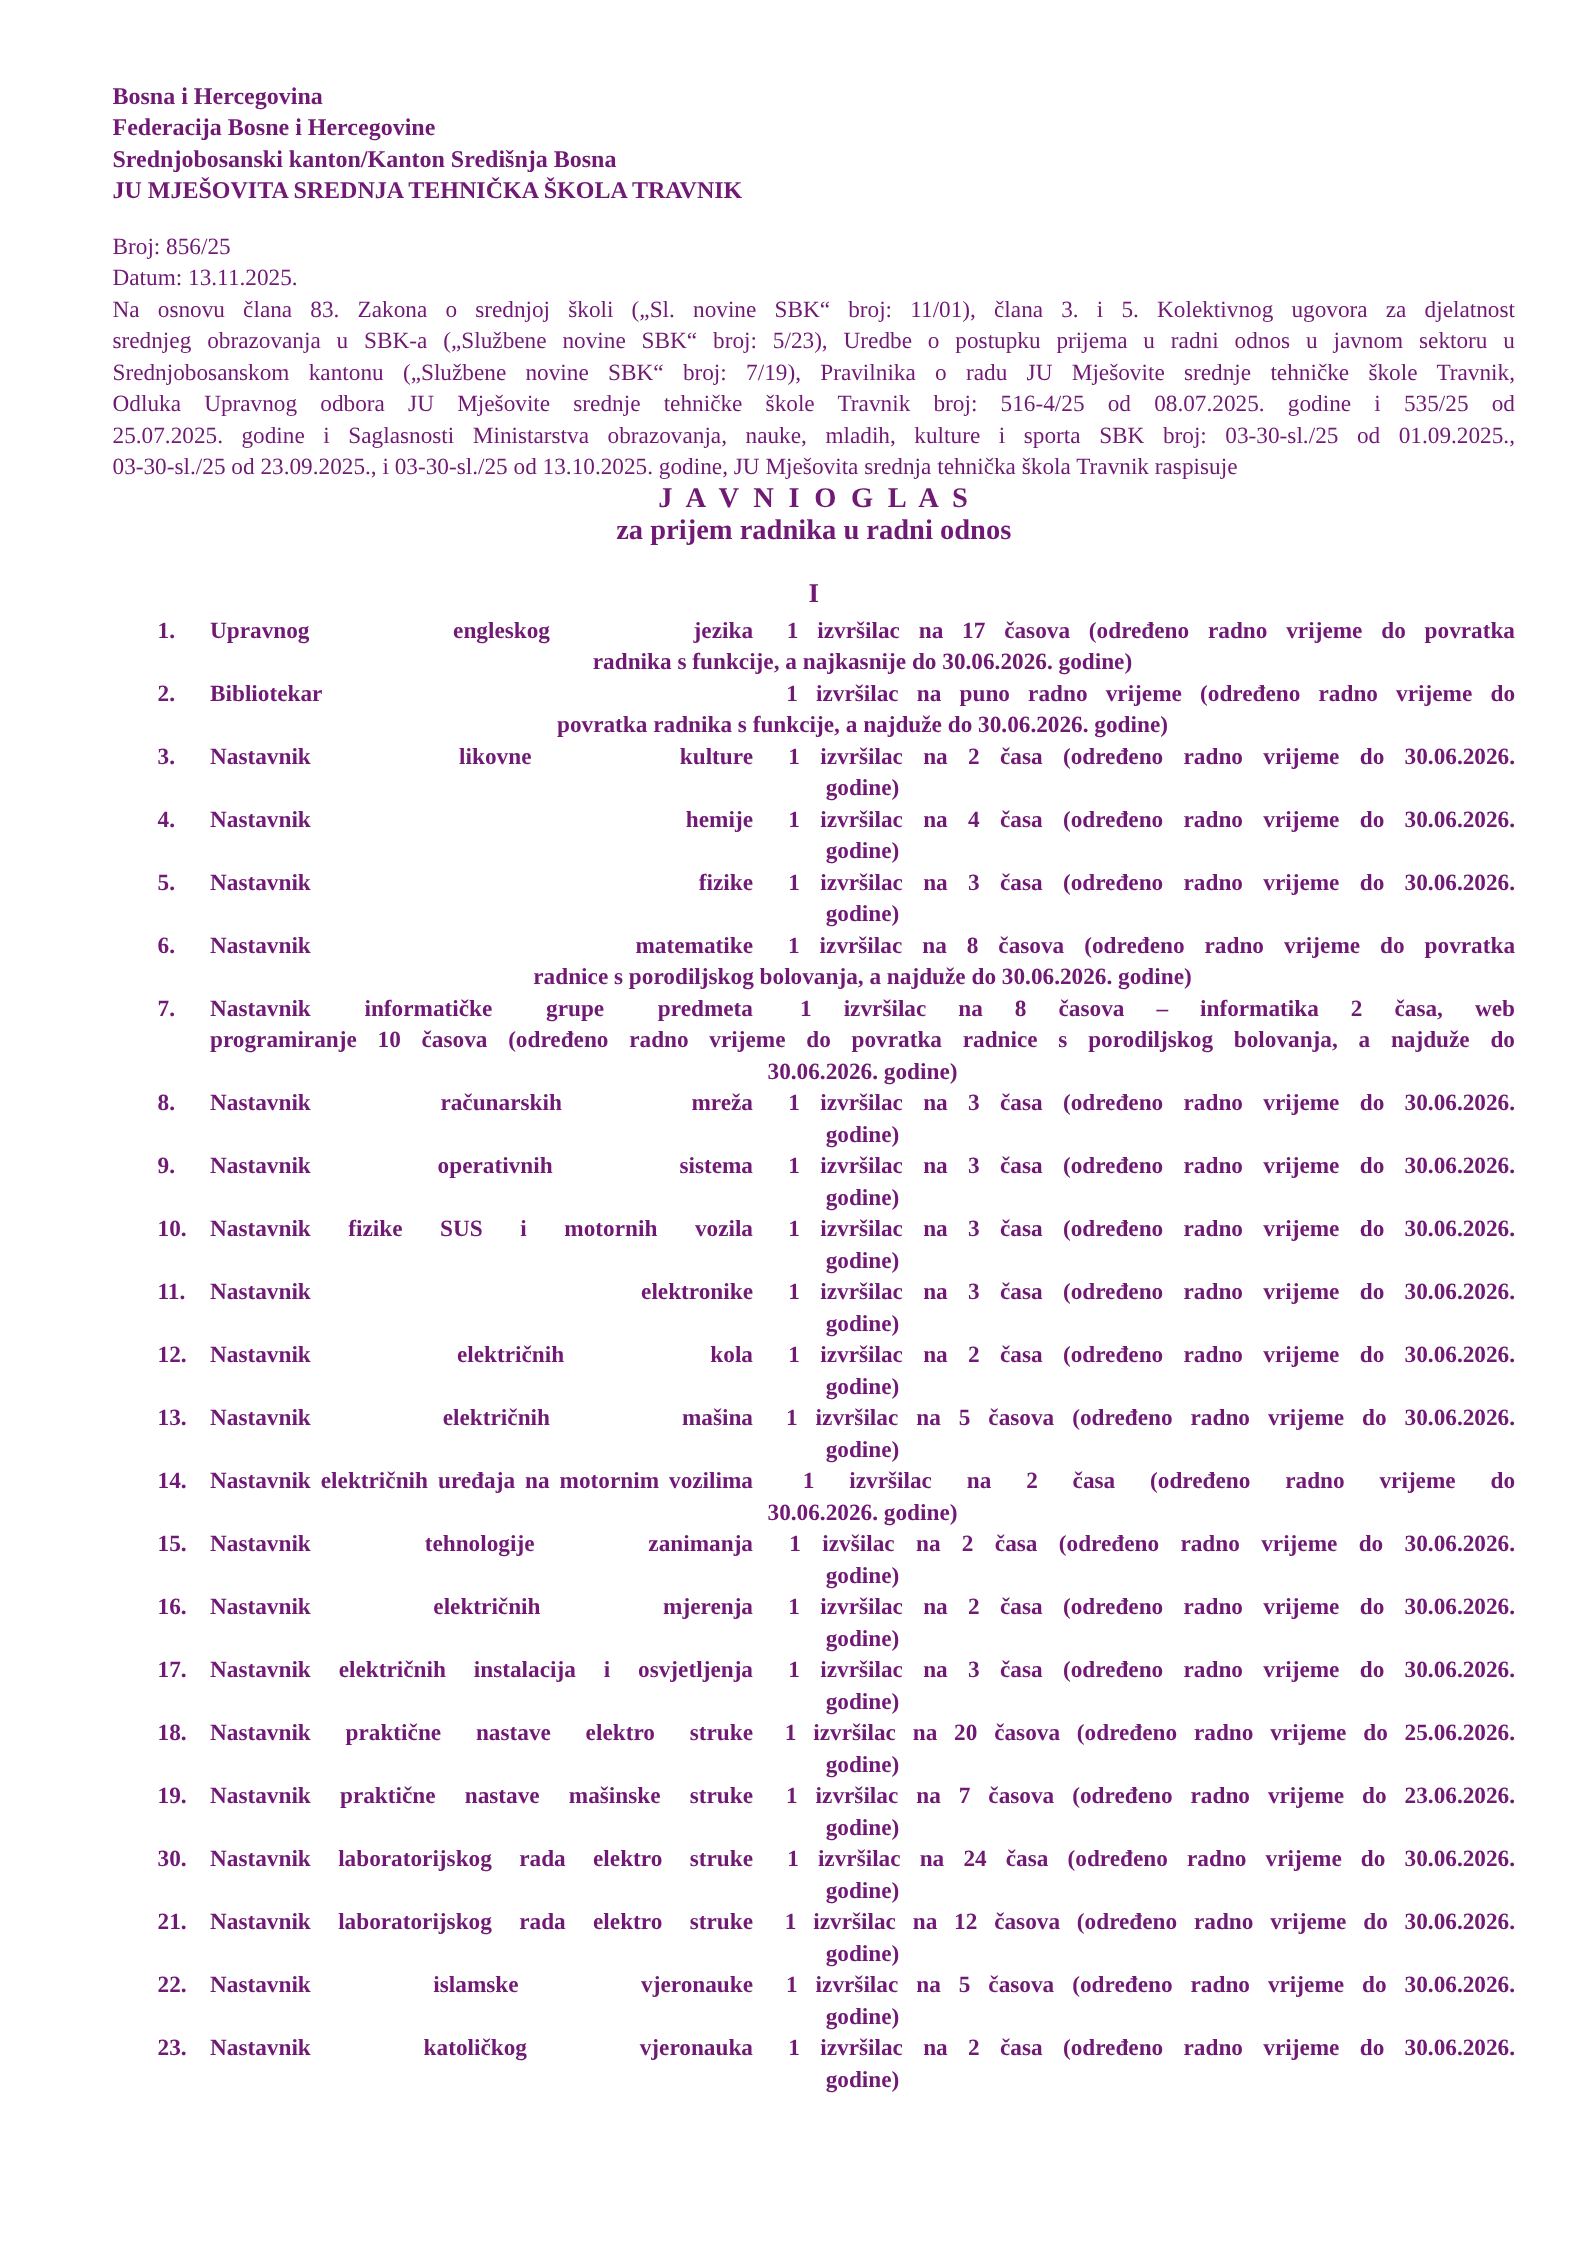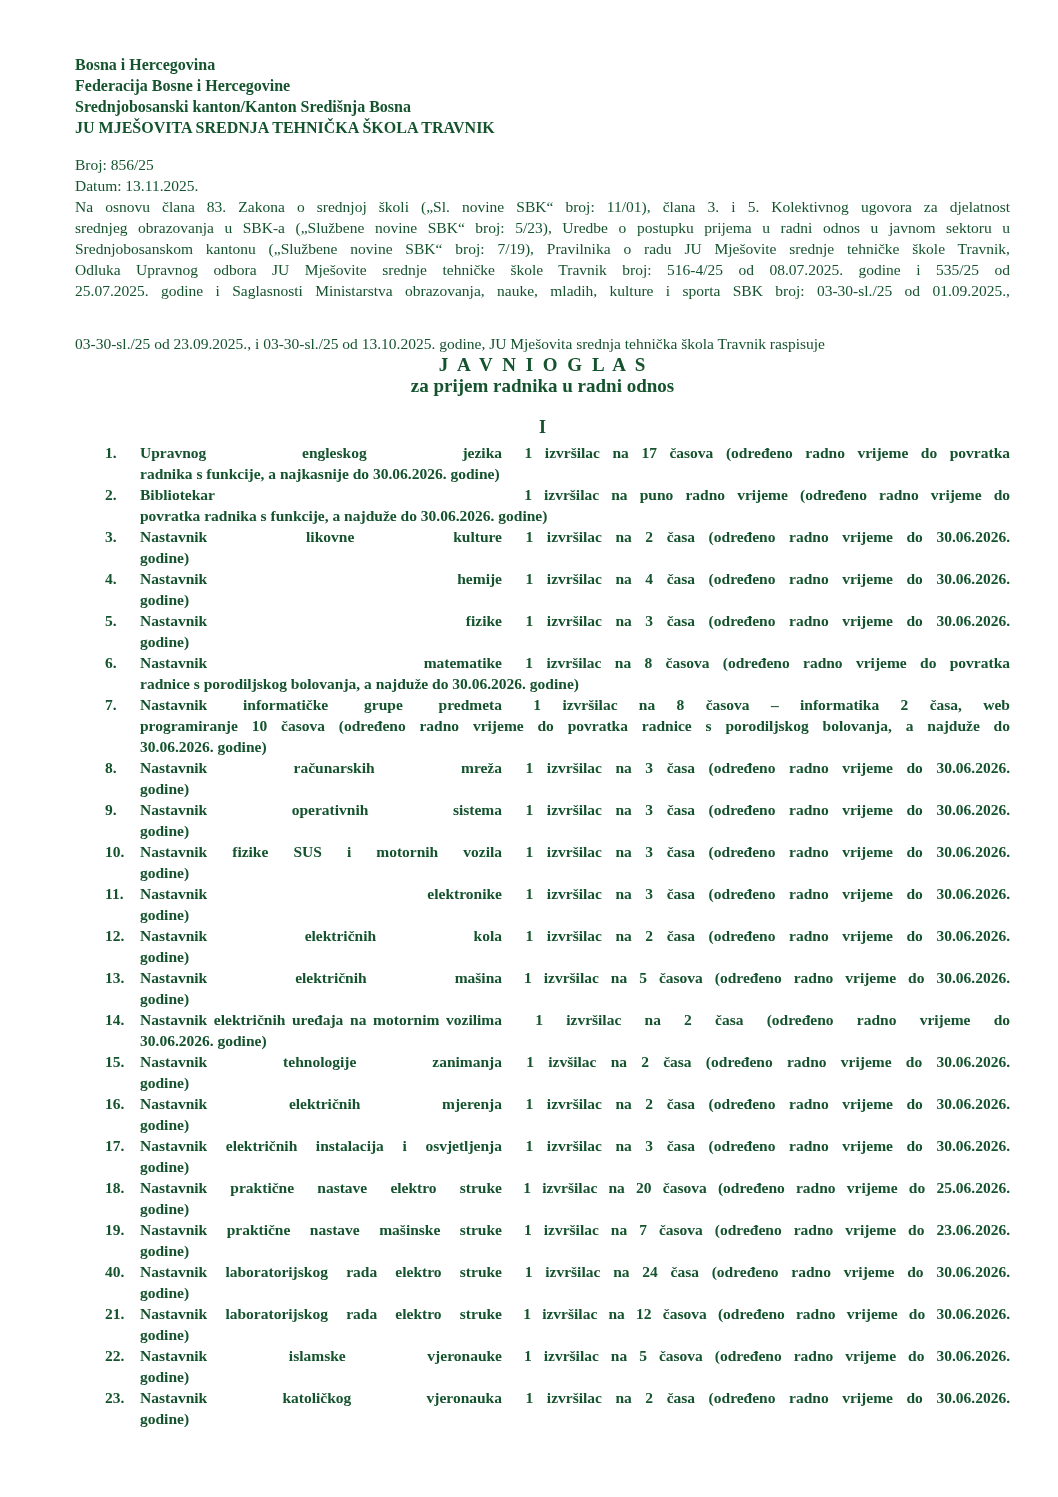--- a/index.html
+++ b/index.html
@@ -1,37 +1,37 @@
 <!DOCTYPE html>
 <html><head>
 <meta charset="utf-8">
 <style>
   html, body { margin: 0; padding: 0; background: #ffffff; }
   .page {
     position: relative;
     width: 1058px;
     height: 1497px;
     background: #ffffff;
-    color: #14532d;
+    color: #701a75;
     font-family: "Liberation Serif", "DejaVu Serif", serif;
     font-size: 15.5px;
     line-height: 21px;
     overflow: hidden;
   }
   .content {
     position: absolute;
     left: 75px;
     top: 54px;
     width: 935px;
   }
   .org { font-weight: bold; font-size: 16px; }
   .meta { margin-top: 16px; }
   .row { min-height: 21px; }
   .fill { text-align: justify; text-align-last: justify; }
-  .preamble div.row:last-of-type { text-align-last: left; margin-top: 32px; }
+  .preamble div.row:last-of-type { text-align-last: left; }
   .heading {
     text-align: center;
     font-weight: bold;
     font-size: 19px;
   }
   .heading .main { word-spacing: 3px; letter-spacing: 1px; }
   .roman {
     margin-top: 21px;
     margin-bottom: 4px;
     text-align: center;
@@ -41,21 +41,21 @@
   .list { font-weight: bold; }
   .item { position: relative; padding-left: 65px; }
   .item .num { position: absolute; left: 30px; }
   .item .title {
     display: inline-block;
     min-width: 372px;
     box-sizing: border-box;
     padding-right: 10px;
     vertical-align: baseline;
   }
-  .lastline { text-align: left; }
+  .lastline { text-align: center; }
 </style>
 </head>
 <body>
 
 <div class="page">
   <div class="content">
 
     <div class="org">
 
         <div class="row">Bosna i Hercegovina</div>
@@ -204,21 +204,21 @@
           <div class="row lastline">godine)</div>
         </div>
 
         <div class="item">
           <div class="row fill"><span class="num">19.</span><span class="title">Nastavnik praktične nastave mašinske struke</span> <span>1 izvršilac na 7 časova (određeno radno vrijeme do 23.06.2026.</span></div>
 
           <div class="row lastline">godine)</div>
         </div>
 
         <div class="item">
-          <div class="row fill"><span class="num">40.</span><span class="title">Nastavnik laboratorijskog rada elektro struke</span> <span>1 izvršilac na 24 časa (određeno radno vrijeme do 30.06.2026.</span></div>
+          <div class="row fill"><span class="num">30.</span><span class="title">Nastavnik laboratorijskog rada elektro struke</span> <span>1 izvršilac na 24 časa (određeno radno vrijeme do 30.06.2026.</span></div>
 
           <div class="row lastline">godine)</div>
         </div>
 
         <div class="item">
           <div class="row fill"><span class="num">21.</span><span class="title">Nastavnik laboratorijskog rada elektro struke</span> <span>1 izvršilac na 12 časova (određeno radno vrijeme do 30.06.2026.</span></div>
 
           <div class="row lastline">godine)</div>
         </div>
 

